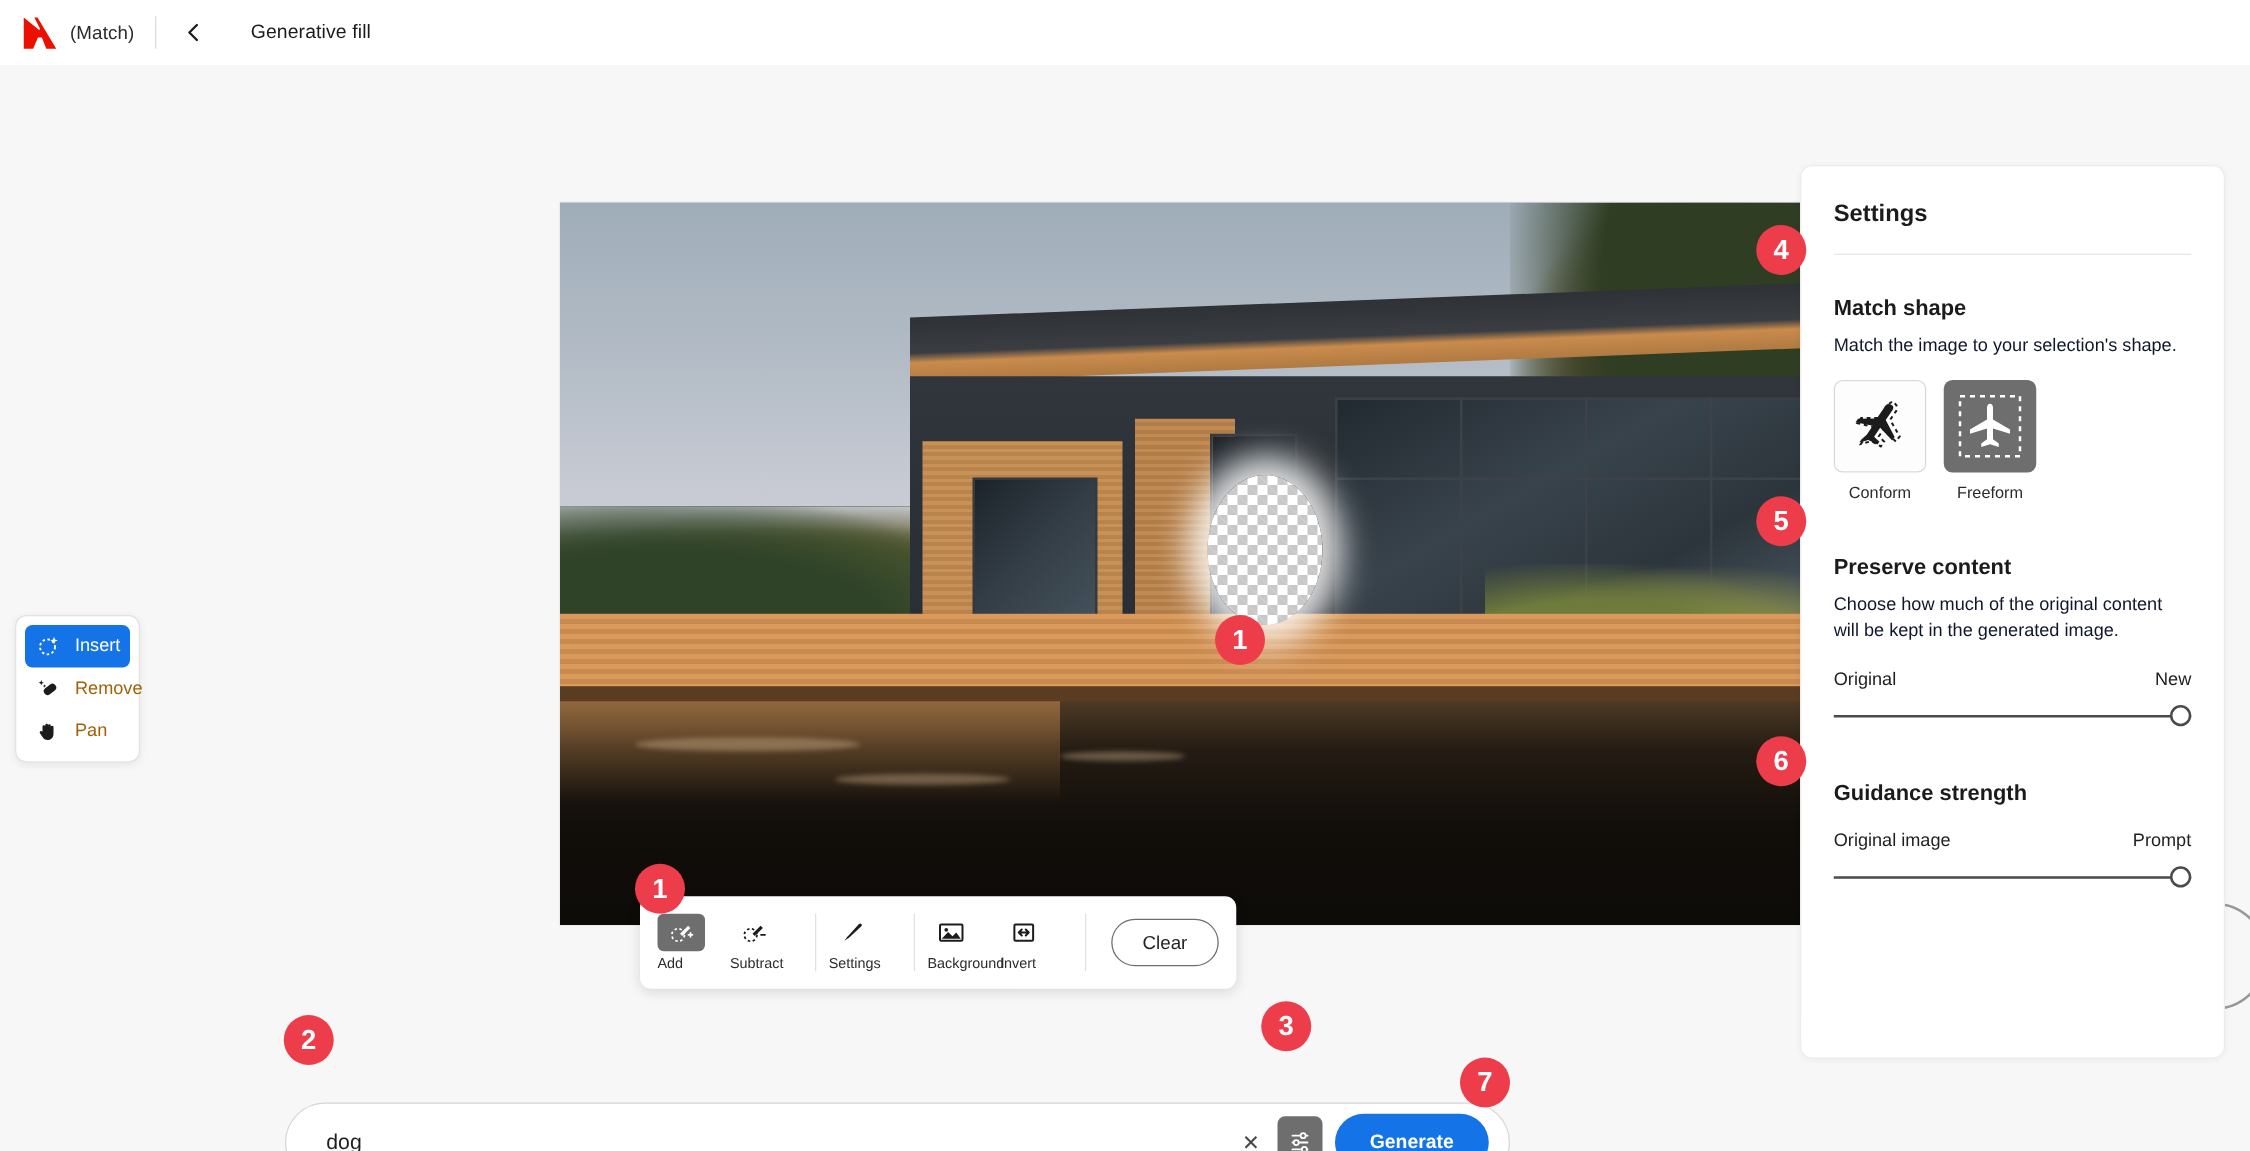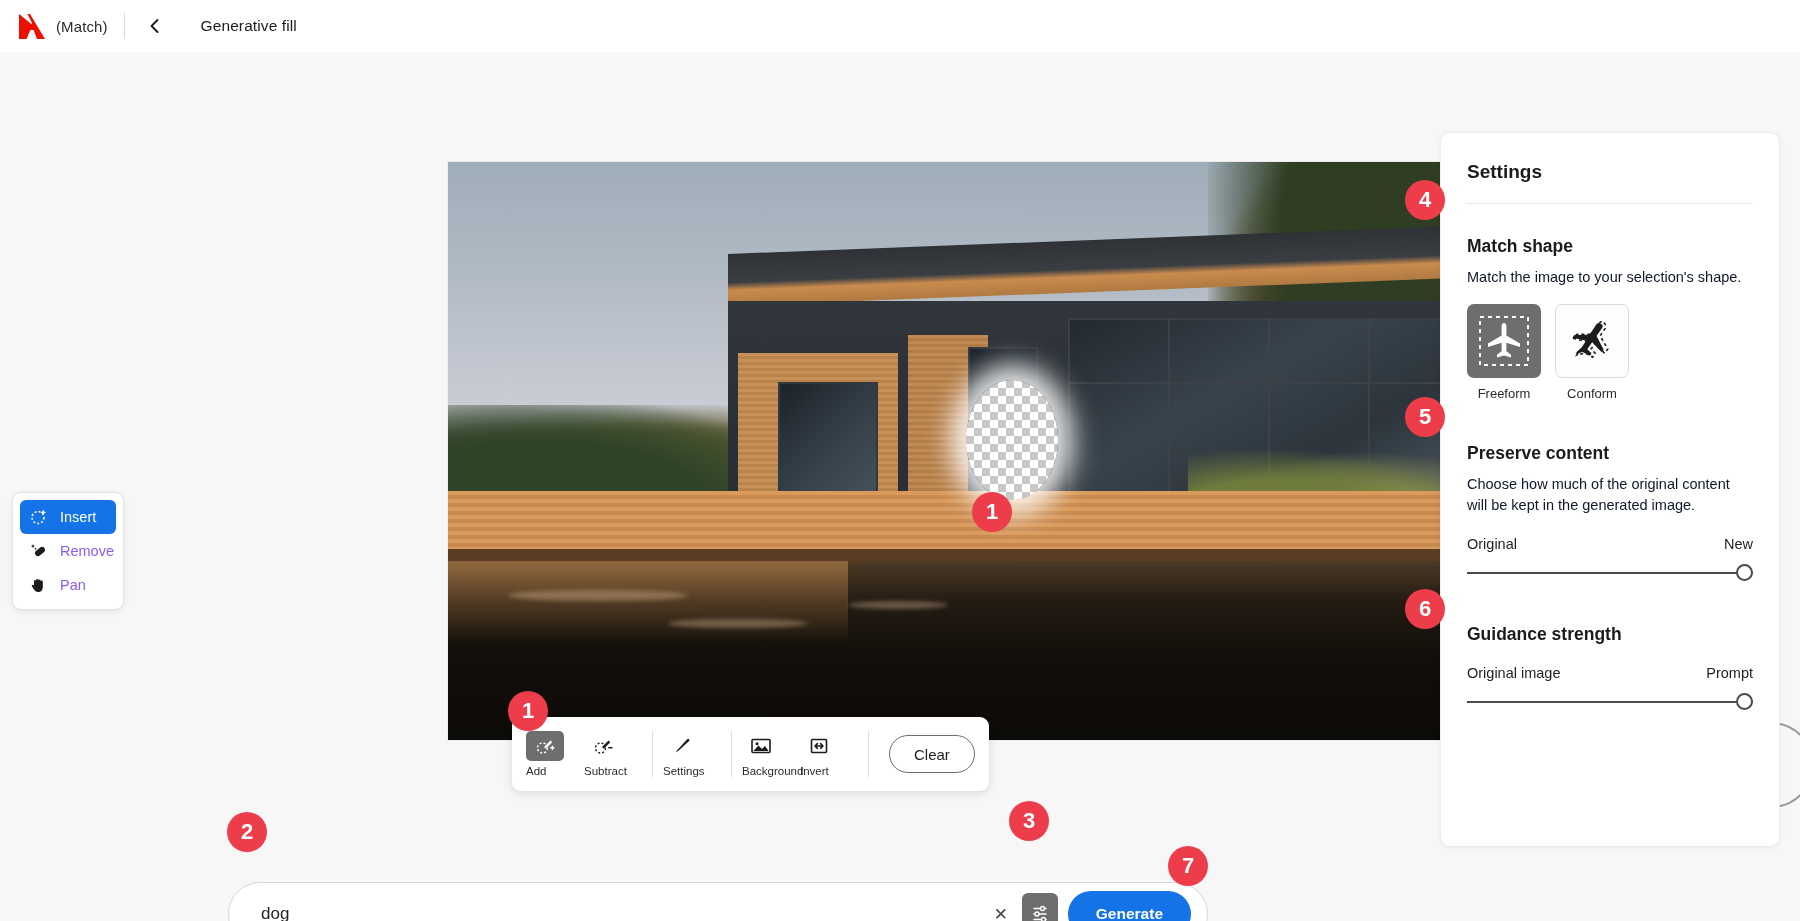--- a/index.html
+++ b/index.html
@@ -117,28 +117,28 @@
   }
 
   
   .brush-cursor {
     position: absolute; left: 1280px; top: 560px; width: 86px; height: 86px;
     border: 2px solid rgba(120,120,120,.75); border-radius: 50%; background: transparent;
   }
 
   
   .tool-panel {
-    position: absolute; left: 12px; top: 440px; width: 112px;
+    position: absolute; left: 12px; top: 440px; width: 100px;
     background: #ffffff; border: 1px solid #e3e3e3; border-radius: 9px;
     padding: 7px; box-shadow: 0 2px 7px rgba(0,0,0,.07); z-index: 30;
   }
   .tool-item {
     display: flex; align-items: center; gap: 11px; height: 34px;
     padding: 0 9px; border-radius: 6px; cursor: pointer;
-    font-size: 14.5px; color: #8b5cf6;
+    font-size: 14.5px; color: #a16207;
   }
   .tool-item.active { background: #1473e6; color: #ffffff; }
   .tool-ico { width: 20px; height: 20px; flex: none; display:flex; align-items:center; justify-content:center; }
 
   
   .sel-toolbar {
     position: absolute; left: 512px; top: 665px; height: 74px;
     background: #ffffff; border-radius: 9px; box-shadow: 0 2px 10px rgba(0,0,0,.13);
     display: flex; align-items: center; padding: 0 14px; gap: 0; z-index: 30;
   }
@@ -373,36 +373,36 @@
 
     <div class="settings-panel">
       <div class="settings-title">Settings</div>
       <div class="panel-rule"></div>
 
       <div>
         <div class="sec-title">Match shape</div>
         <div class="sec-desc">Match the image to your selection's shape.</div>
         <div class="shape-row">
           <div class="shape-card">
+            <div class="shape-box unsel">
+              <svg width="58" height="58" viewBox="0 0 58 58">
+                <path d="M33 10 c1.6.5 2 2.1 1.5 3.8 l-2.7 9 11 10.8 -1 3.2 -12.3-6.7 -2.4 8.3 5.3 2.5 -.8 2.7 -8.1-1.3 -6.2 4.1 .8-2.7 2.9-4.9 2.4-8.3 -14 1.4 1-3.2 14.2-4.8 2.7-9 C27.8 10.4 29.4 9.1 33 10 Z" fill="#1c1c1c" transform="rotate(18 29 29)"></path>
+                <path d="M34.5 8 c3 1 3.6 3.5 2.8 6.2 l-2.2 7.4 11.4 10.2 -1.6 5 -12.4-6.4 -1.9 6.5 5.4 2.8 -1.4 4.4 -8.4-1.6 -7.3 4.6 1.3-4.4 3.2-5.2 1.9-6.5 -14.3 1.3 1.6-5 14.4-4.6 2.2-7.4 C30 8.2 31.5 7 34.5 8 Z" fill="none" stroke="#1c1c1c" stroke-width="1.6" stroke-dasharray="3 3" transform="rotate(18 29 29)"></path>
+              </svg>
+            </div>
+            <div class="shape-lbl">Conform</div>
+          </div>
+          <div class="shape-card">
             <div class="shape-box sel">
               <svg width="58" height="58" viewBox="0 0 58 58">
                 <rect x="5" y="5" width="48" height="48" fill="none" stroke="#ffffff" stroke-width="2" stroke-dasharray="4 4"></rect>
                 <path d="M29 11 c1.6 0 2.4 1.4 2.4 3.2 v9.4 l13.6 8 v3.4 l-13.6-4.3 v8.6 l4.6 3.5 v2.8 L29 43.4 l-7 2.2 v-2.8 l4.6-3.5 v-8.6 l-13.6 4.3 v-3.4 l13.6-8 v-9.4 C26.6 12.4 27.4 11 29 11 Z" fill="#ffffff"></path>
               </svg>
             </div>
             <div class="shape-lbl">Freeform</div>
-          </div>
-          <div class="shape-card">
-            <div class="shape-box unsel">
-              <svg width="58" height="58" viewBox="0 0 58 58">
-                <path d="M33 10 c1.6.5 2 2.1 1.5 3.8 l-2.7 9 11 10.8 -1 3.2 -12.3-6.7 -2.4 8.3 5.3 2.5 -.8 2.7 -8.1-1.3 -6.2 4.1 .8-2.7 2.9-4.9 2.4-8.3 -14 1.4 1-3.2 14.2-4.8 2.7-9 C27.8 10.4 29.4 9.1 33 10 Z" fill="#1c1c1c" transform="rotate(18 29 29)"></path>
-                <path d="M34.5 8 c3 1 3.6 3.5 2.8 6.2 l-2.2 7.4 11.4 10.2 -1.6 5 -12.4-6.4 -1.9 6.5 5.4 2.8 -1.4 4.4 -8.4-1.6 -7.3 4.6 1.3-4.4 3.2-5.2 1.9-6.5 -14.3 1.3 1.6-5 14.4-4.6 2.2-7.4 C30 8.2 31.5 7 34.5 8 Z" fill="none" stroke="#1c1c1c" stroke-width="1.6" stroke-dasharray="3 3" transform="rotate(18 29 29)"></path>
-              </svg>
-            </div>
-            <div class="shape-lbl">Conform</div>
           </div>
         </div>
       </div>
 
       <div class="sec-gap"></div>
 
       <div>
         <div class="sec-title">Preserve content</div>
         <div class="sec-desc">Choose how much of the original content will be kept in the generated image.</div>
         <div class="slider-block">

